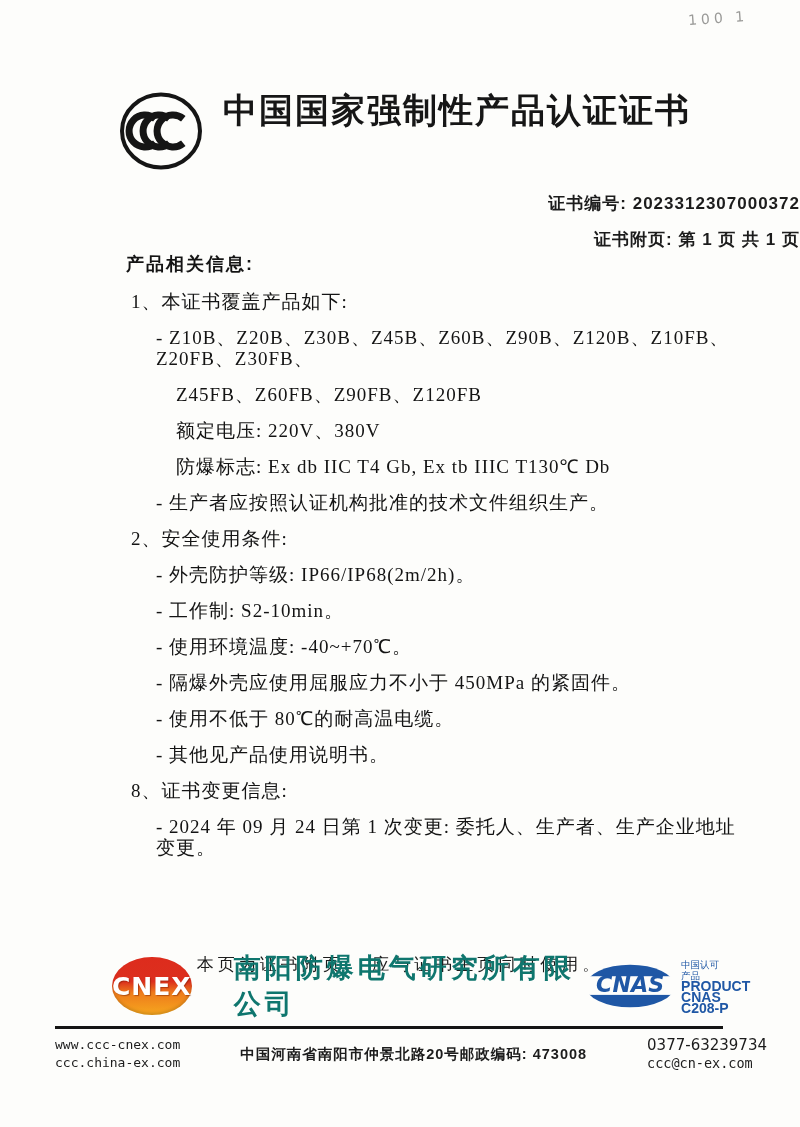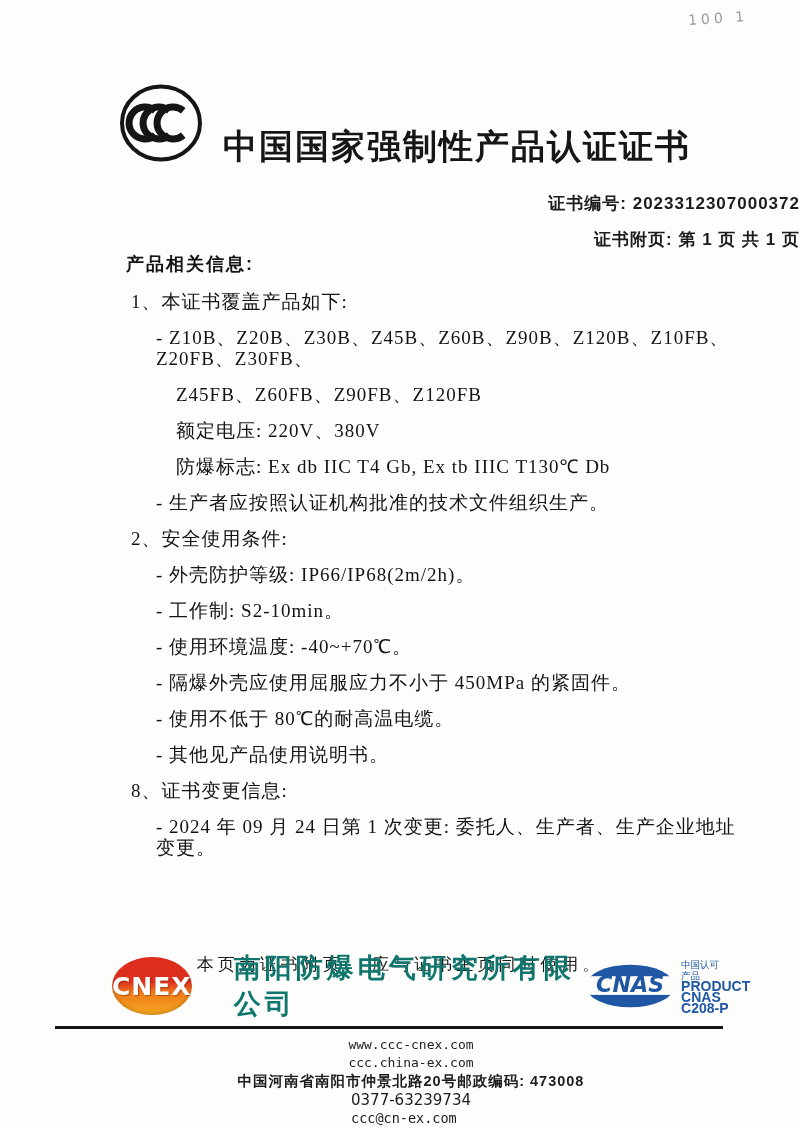--- a/index.html
+++ b/index.html
@@ -7,21 +7,21 @@
   body { font-family:"Liberation Sans", sans-serif; }
   .page {
     position:relative; width:800px; height:1127px; margin:0 auto;
     background:#fdfdfb; overflow:hidden; color:#1c1c1c;
     box-shadow:0 0 6px rgba(0,0,0,.25);
   }
   
   .pencil { position:absolute; top:10px; right:52px; color:#9a9a98; font-size:14px;
             transform:rotate(-4deg); letter-spacing:4px; font-family:"DejaVu Sans", sans-serif; }
   
-  .header { position:absolute; top:80px; left:118px; right:90px; display:flex; align-items:flex-end; }
+  .header { position:absolute; top:88px; left:118px; right:90px; display:flex; align-items:flex-start; }
   .ccc-logo { flex:0 0 auto; }
   .doc-title { flex:1; text-align:center; font-size:34px; font-weight:bold; letter-spacing:2px;
                color:#161616; font-family:"Liberation Sans", sans-serif; }
   
   .cert-block { position:absolute; top:192px; left:0; width:100%; text-align:right; }
   .cert-line { font-size:17px; font-weight:bold; letter-spacing:1px; margin-bottom:13px; margin-left:28px; }
   
   .body-block { position:absolute; top:254px; left:126px; right:50px; }
   .bline { font-size:19px; line-height:21px; margin-bottom:15px; letter-spacing:1px;
            font-family:"Liberation Serif", serif; color:#141414; }
@@ -44,21 +44,21 @@
   .cnex-logo span { color:#fff; font-weight:800; font-size:25px; letter-spacing:1px;
                     text-shadow:1px 1px 1px rgba(120,30,0,.5); font-family:"DejaVu Sans", sans-serif; }
   .company { margin-left:42px; font-size:27px; font-weight:600; letter-spacing:4px; color:#0f766e; }
   .cnas-wrap { margin-left:auto; display:flex; align-items:center; }
   .cnas-side { margin-left:4px; color:#1f57a5; line-height:11px; }
   .cnas-side div { font-size:9.5px; }
   .cnas-side .b { font-weight:bold; font-size:14px; }
   
   .bottom { position:absolute; top:1026px; left:55px; width:712px; }
   .rule { width:668px; border-top:3px solid #141414; margin-bottom:7px; }
-  .bar { display:flex; align-items:center;flex-direction:column; }
+  .bar { display:flex; align-items:center; }
   .bar .urls { font-family:"DejaVu Sans Mono", monospace; font-size:13px; line-height:18px; white-space:nowrap; }
   .bar .addr { flex:1; display:flex; justify-content:center; align-items:center; 
                font-size:14.5px; font-weight:600; letter-spacing:1px; white-space:nowrap; }
   .bar .contact { font-family:"DejaVu Sans Mono", monospace; font-size:13.5px; line-height:18px;
                   text-align:left; white-space:nowrap; }
   .bar .contact .ph { font-size:15px; font-family:"DejaVu Sans", sans-serif; font-weight:500; }
 </style>
 </head>
 <body>
 

